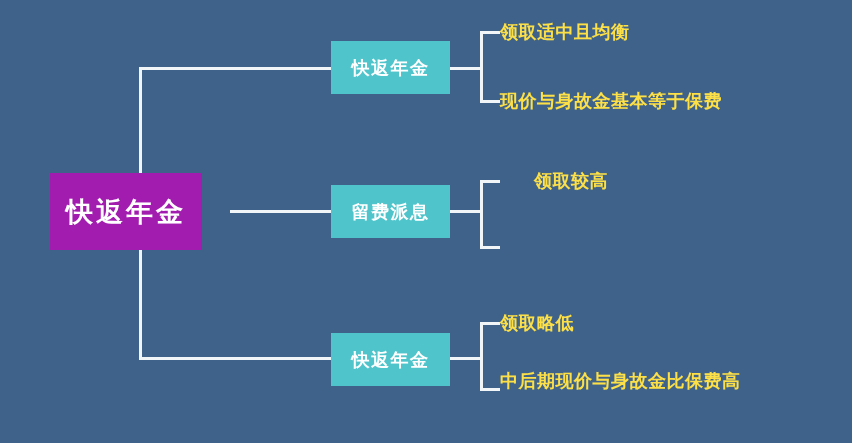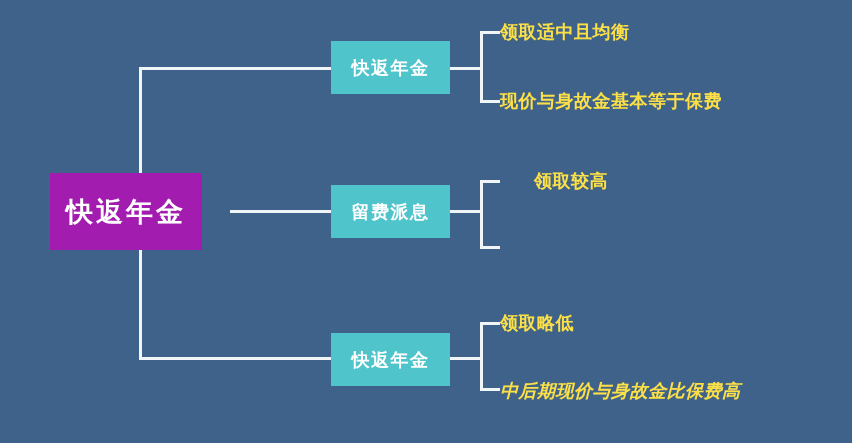--- a/index.html
+++ b/index.html
@@ -111,15 +111,15 @@
   <div class="node node-branch branch-3">
     <span>快返年金</span>
   </div>
 
   <div class="leaf" style="top:32px;">领取适中且均衡</div>
   <div class="leaf" style="top:101px;">现价与身故金基本等于保费</div>
 
   <div class="leaf" style="top:181px;margin-left:34px;">领取较高</div>
 
   <div class="leaf" style="top:323px;">领取略低</div>
-  <div class="leaf" style="top:391px;font-style:italic;">中后期现价与身故金比保费高</div>
+  <div class="leaf" style="top:381px;">中后期现价与身故金比保费高</div>
 
 </div>
 
 </body></html>

